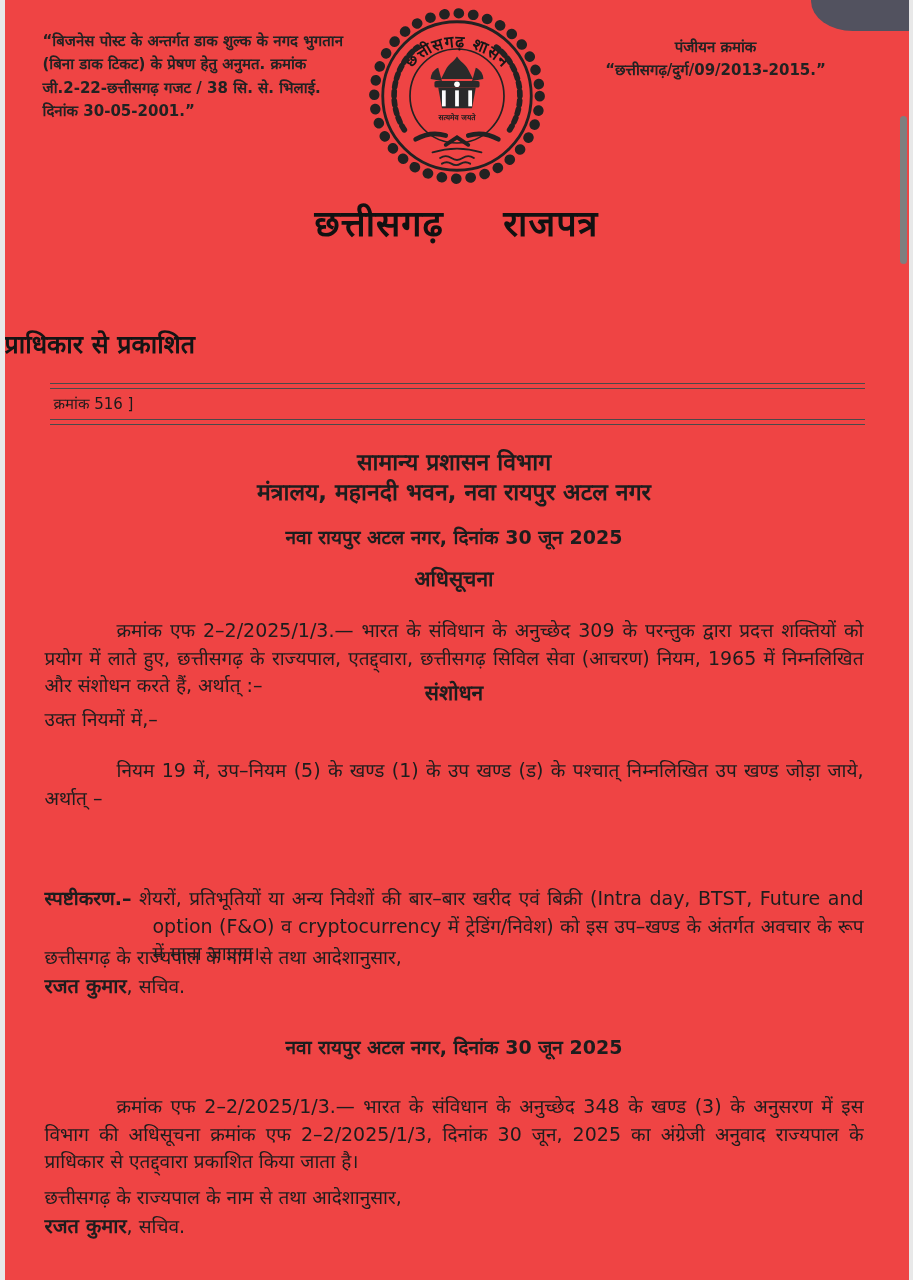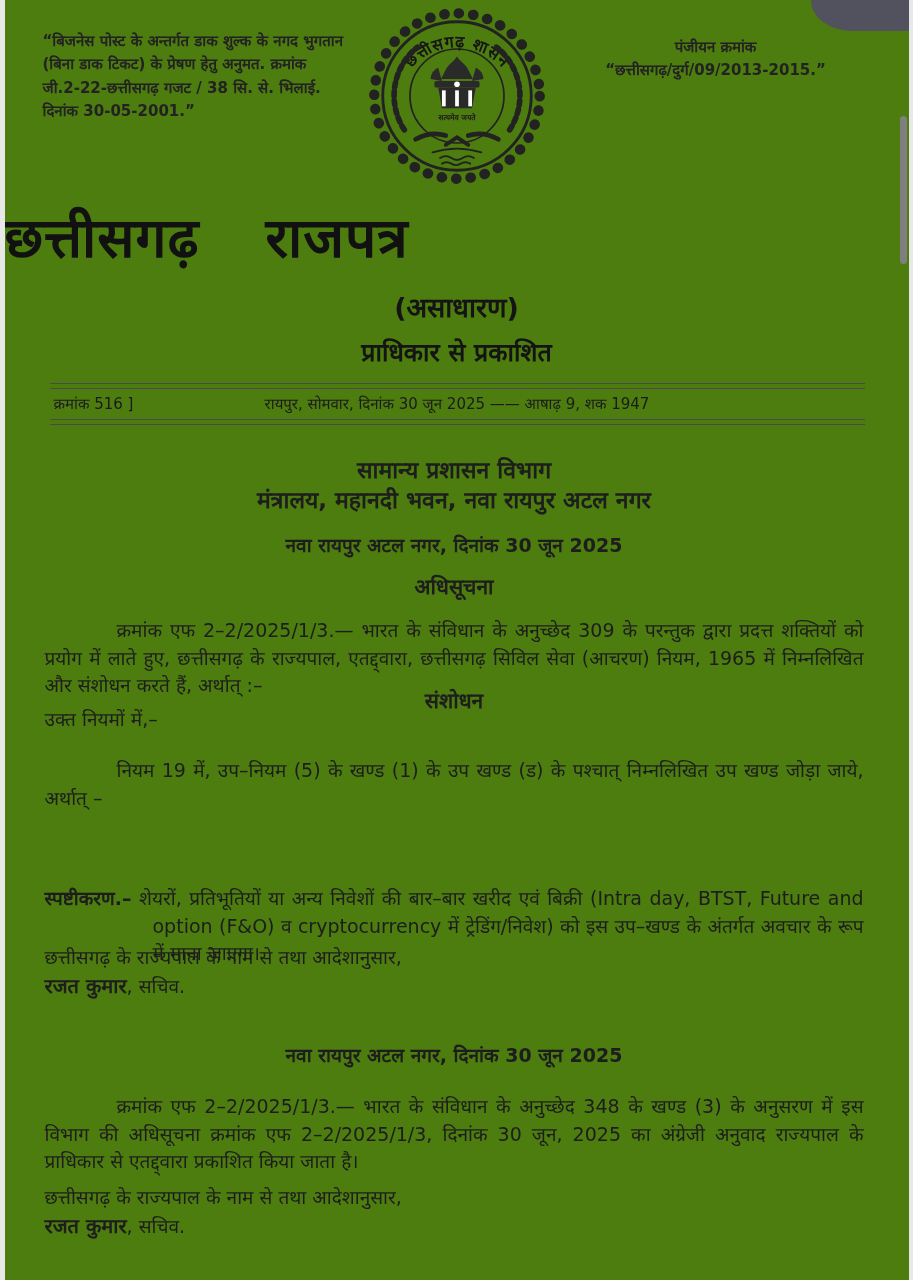--- a/index.html
+++ b/index.html
@@ -1,19 +1,19 @@
 <!DOCTYPE html>
 <html><head>
 <meta charset="utf-8">
 <style>
   html,body{margin:0;padding:0;}
   body{background:#e8e8e8;font-family:"DejaVu Sans",sans-serif;}
   .page{
     position:relative;width:904px;height:1280px;margin:0 auto;
-    background:#4d7c0f;color:#1e1e1e;overflow:hidden;
+    background:#ef4444;color:#1e1e1e;overflow:hidden;
   }
   
   .corner-tab{
     position:absolute;top:0;right:0;width:98px;height:31px;
     background:#52525f;border-bottom-left-radius:42px 30px;
   }
   .scrollbar{
     position:absolute;top:116px;right:2px;width:7px;height:148px;
     background:#7f7f7f;border-radius:4px;
   }
@@ -21,46 +21,46 @@
   .postal-note{
     position:absolute;left:38px;top:30px;width:302px;
     font-size:15px;font-weight:700;line-height:1.55;color:#222;
   }
   .registration{
     position:absolute;right:28px;top:36px;width:330px;text-align:center;
     font-size:15px;font-weight:700;line-height:1.5;color:#222;
   }
   .emblem{position:absolute;left:50%;top:2px;transform:translateX(-50%);}
   .gazette-title{
-    position:absolute;top:198px;left:0;width:100%;
-    font-size:55px;font-weight:700;word-spacing:46px;letter-spacing:1px;color:#111;
+    position:absolute;top:198px;left:0;width:100%;text-align:center;
+    font-size:36px;font-weight:700;word-spacing:46px;letter-spacing:1px;color:#111;
   }
   .gazette-subtitle{
     position:absolute;top:288px;left:0;width:100%;text-align:center;
     font-size:27px;font-weight:700;color:#141414;
   }
   .published-by{
-    position:absolute;top:326px;left:0;width:100%;text-align:center;
-    font-size:25px;font-weight:700;color:#141414;margin-top:8px;
+    position:absolute;top:326px;left:0;width:100%;text-align:left;
+    font-size:25px;font-weight:700;color:#141414;
   }
   .dbl-rule{
     position:absolute;left:45px;right:44px;height:4px;
     border-top:1.5px solid #4a4a4a;border-bottom:1.5px solid #4a4a4a;
   }
   .rule-top{top:383px;}
   .rule-bottom{top:419px;}
   .issue-row{
     position:absolute;top:393px;left:45px;right:44px;height:24px;
     font-size:15px;font-weight:400;color:#1b1b1b;
   }
   .issue-serial{position:absolute;left:4px;top:0;}
   .issue-date{position:absolute;left:0;right:0;text-align:center;top:0;}
   
   .blk{position:absolute;left:40px;right:45px;font-size:19px;line-height:1.45;color:#1d1d1d;}
-  .center{text-align:center;margin-top:8px;}
+  .center{text-align:center;}
   .justify{text-align:justify;}
   .ind{text-indent:72px;}
   .dept{top:446px;font-size:23px;font-weight:700;}
   .addr{top:476px;font-size:23px;font-weight:700;}
   .place1{top:524px;font-size:19px;font-weight:700;}
   .notif{top:564px;font-size:21px;font-weight:700;}
   .para1{top:609px;margin-top:8px;}
   .amend{top:678px;font-size:21px;font-weight:700;}
   .ukt{top:706px;}
   .para2{top:738px;}
@@ -130,27 +130,25 @@
         <path d="M144 146 q -16 -9 -32 -4" stroke-width="5"></path>
         <path d="M88 152 l 12 -8 l 12 8" stroke-width="4"></path>
         <path d="M74 160 q 26 -8 52 0" stroke-width="2"></path>
         <path d="M82 166 q 6 -4 12 0 q 6 4 12 0 q 6 -4 12 0" stroke-width="2"></path>
         <path d="M84 172 q 5 -3 10 0 q 5 3 10 0 q 5 -3 10 0" stroke-width="2"></path>
       </g>
     </svg>
   </div>
 
   <div class="gazette-title">छत्तीसगढ़ राजपत्र</div>
-  <div class="gazette-subtitle">(असाधारण)</div>
   <div class="published-by">प्राधिकार से प्रकाशित</div>
 
   <div class="dbl-rule rule-top"></div>
   <div class="issue-row">
     <span class="issue-serial">क्रमांक 516 ]</span>
-    <span class="issue-date">रायपुर, सोमवार, दिनांक 30 जून 2025 —— आषाढ़ 9, शक 1947</span>
   </div>
   <div class="dbl-rule rule-bottom"></div>
 
   <div class="blk center dept">सामान्य प्रशासन विभाग</div>
   <div class="blk center addr">मंत्रालय, महानदी भवन, नवा रायपुर अटल नगर</div>
   <div class="blk center place1">नवा रायपुर अटल नगर, दिनांक 30 जून 2025</div>
   <div class="blk center notif">अधिसूचना</div>
 
   <p class="blk justify ind para1">क्रमांक एफ 2–2/2025/1/3.— भारत के संविधान के अनुच्छेद 309 के परन्तुक द्वारा प्रदत्त शक्तियों को प्रयोग में लाते हुए, छत्तीसगढ़ के राज्यपाल, एतद्द्वारा, छत्तीसगढ़ सिविल सेवा (आचरण) नियम, 1965 में निम्नलिखित और संशोधन करते हैं, अर्थात् :–</p>
 

